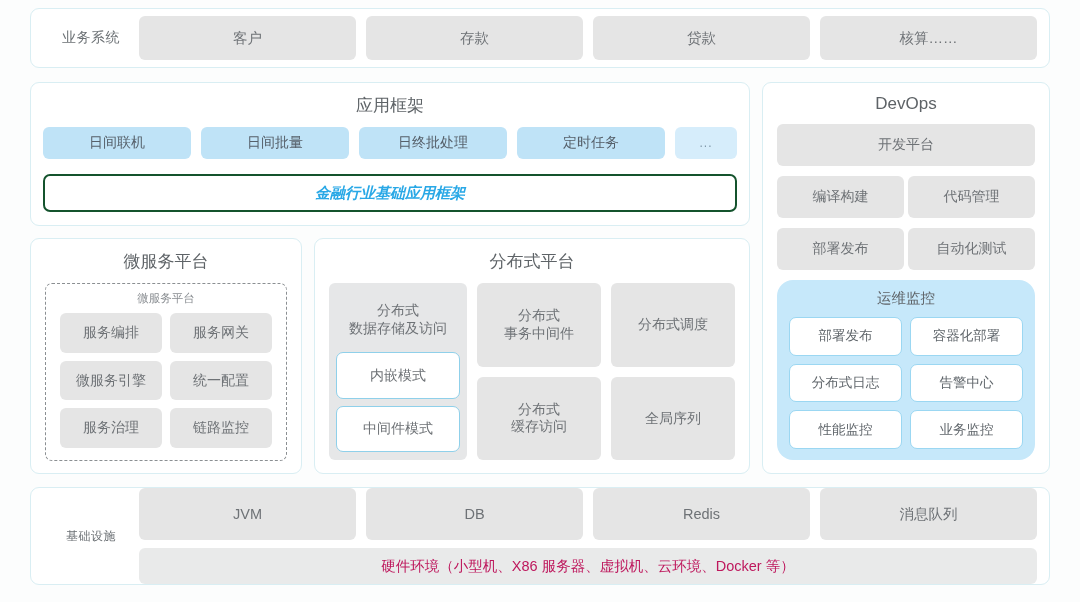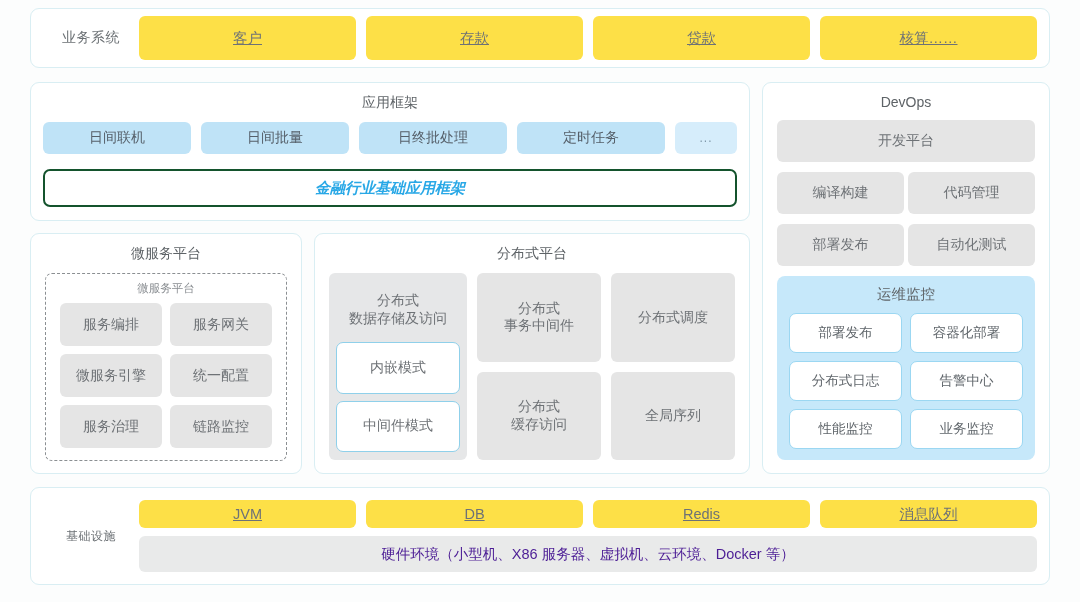--- a/index.html
+++ b/index.html
@@ -25,32 +25,32 @@
     height: 60px; padding: 0 12px;
     margin-bottom: 14px;
   }
   .biz-label {
     width: 96px; flex: 0 0 96px;
     text-align: center; font-size: 14px; color: #6b7074; letter-spacing: .5px;
   }
   .biz-chips { display: flex; flex: 1; gap: 10px; }
   .chip-gray {
     flex: 1; height: 44px;
-    background: #fde047; border-radius: 6px;
-    display: flex; align-items: center; justify-content: center;
-    font-size: 14.5px; color: #6e7276; text-decoration: underline;
+    background: #e5e5e5; border-radius: 6px;
+    display: flex; align-items: center; justify-content: center;
+    font-size: 14.5px; color: #6e7276;
   }
 
   
   .mid { display: flex; gap: 12px; height: 392px; }
   .mid-left { flex: 1 1 auto; display: flex; flex-direction: column; gap: 12px; width: 716px; }
   .mid-right { flex: 0 0 288px; display: flex; flex-direction: column; }
 
   .panel-title {
-    text-align: center; font-size: 14px; color: #5e6367;
+    text-align: center; font-size: 17px; color: #5e6367;
     padding: 11px 0 10px 0;
   }
 
   
   .app-frame { padding: 0 12px 13px 12px; }
   .app-chips { display: flex; gap: 10px; margin-bottom: 15px; }
   .chip-blue {
     height: 32px; border-radius: 6px;
     background: #bfe3f7;
     display: flex; align-items: center; justify-content: center;
@@ -100,43 +100,43 @@
   }
   .dist-col { flex: 1; display: flex; flex-direction: column; gap: 10px; }
   .dist-col .box-gray { flex: 1; }
 
   
   .devops { flex: 1; display: flex; flex-direction: column; padding: 0 14px 13px 14px; }
   .dev-wide { height: 42px; margin-bottom: 10px; }
   .dev-grid2 { display: flex; gap: 4px; margin-bottom: 10px; border-radius: 13px; }
   .dev-grid2 .box-gray { flex: 1; height: 42px; }
   .ops-panel {
-    flex: 1; background: #c6e8fa; border-radius: 8px;
+    flex: 1; background: #c6e8fa; border-radius: 16px;
     padding: 0 12px 11px 12px; display: flex; flex-direction: column;
   }
   .ops-title { text-align: center; font-size: 14.5px; color: #5e6367; padding: 9px 0 9px 0; }
   .ops-grid {
     flex: 1; display: grid; grid-template-columns: 1fr 1fr; grid-template-rows: 1fr 1fr 1fr; gap: 8px;
   }
   .ops-chip {
     background: #ffffff; border: 1px solid #9bd7f2; border-radius: 7px;
     display: flex; align-items: center; justify-content: center;
     font-size: 13.5px; color: #60666b;
   }
 
   
   .infra-row { display: flex; align-items: center; height: 98px; margin-top: 13px; padding: 0 12px; }
   .infra-label { width: 96px; flex: 0 0 96px; text-align: center; font-size: 12px; color: #6b7074; letter-spacing: .5px; }
   .infra-body { flex: 1; display: flex; flex-direction: column; gap: 8px; }
   .infra-top { display: flex; gap: 10px; }
-  .infra-top .chip-gray { height: 28px; font-size: 14.5px; }
+  .infra-top .chip-gray { height: 52px; font-size: 14.5px; }
   .infra-hw {
     height: 36px; background: #e9eaea; border-radius: 6px;
     display: flex; align-items: center; justify-content: center;
-    font-size: 14.5px; color: #4c1d95;
+    font-size: 14.5px; color: #be185d;
   }
 </style>
 </head>
 <body>
 
 <div class="page">
 
   <div class="card biz-row">
     <div class="biz-label">业务系统</div>
     <div class="biz-chips">

